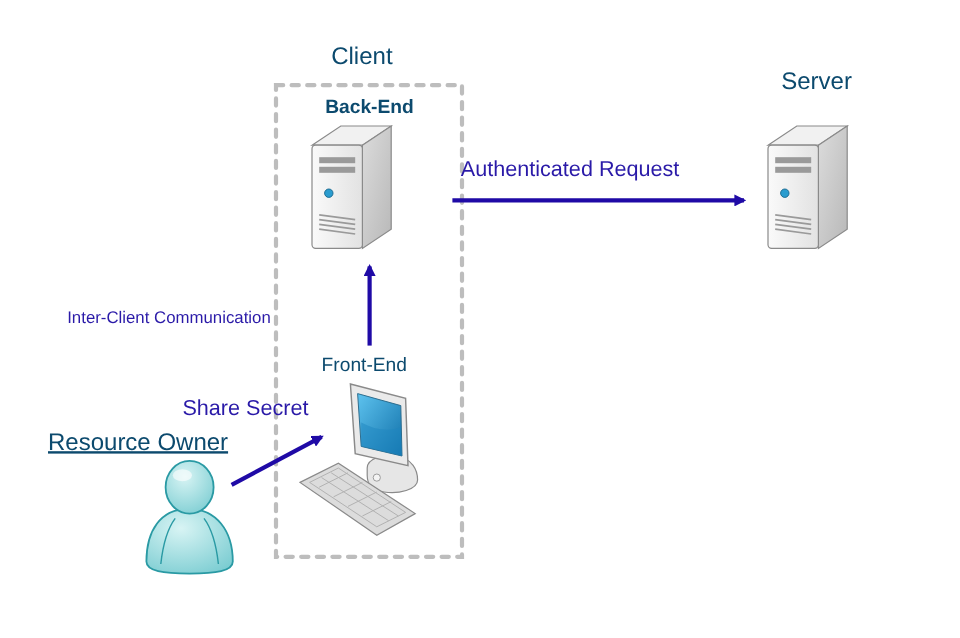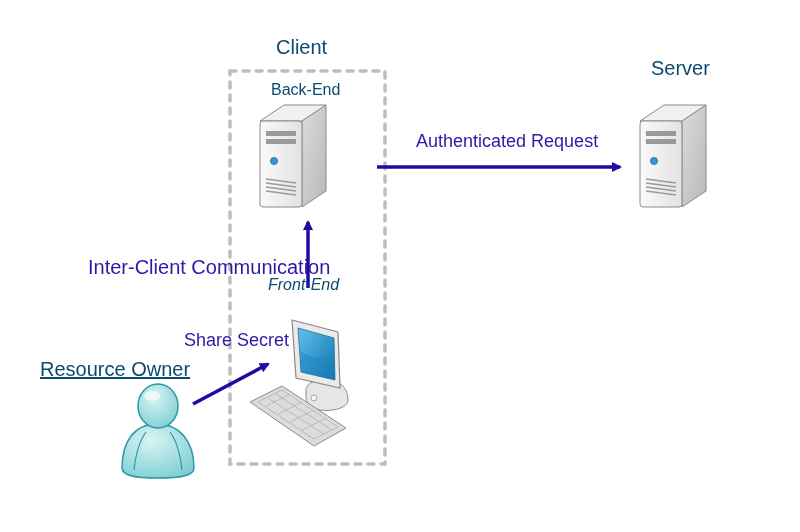--- a/index.html
+++ b/index.html
@@ -1,19 +1,19 @@
 <!DOCTYPE html>
 <html><head>
 <meta charset="utf-8">
 <style>
   html,body{margin:0;padding:0;background:#fff;}
   body{width:800px;height:532px;position:relative;overflow:hidden;font-family:"Liberation Sans",sans-serif;}
   .lbl{position:absolute;white-space:nowrap;line-height:1;}
   .black{color:#0c4a6e;}
-  .blue{color:#2a1aa8;padding-left:32px;}
+  .blue{color:#2a1aa8;}
   svg{position:absolute;left:0;top:0;}
 </style>
 </head>
 <body>
 
 <svg width="800" height="532" viewBox="0 0 800 532">
   <defs>
     <marker id="ah" markerWidth="10" markerHeight="10" refX="8" refY="5" orient="auto" markerUnits="userSpaceOnUse" viewBox="0 0 10 10">
       <path d="M0,0 L10,5 L0,10 z" fill="#1f0aa6"></path>
     </marker>
@@ -86,19 +86,19 @@
     <ellipse cx="38" cy="24" rx="20" ry="22" fill="url(#person)" stroke="#2a9aa4" stroke-width="1.5"></ellipse>
     <ellipse cx="32" cy="14" rx="8" ry="5" fill="#ffffff" opacity="0.6"></ellipse>
   </g>
 
   <line x1="377" y1="167" x2="620" y2="167" stroke="#1f0aa6" stroke-width="3.5" marker-end="url(#ah)"></line>
   <line x1="308" y1="288" x2="308" y2="222" stroke="#1f0aa6" stroke-width="3.5" marker-end="url(#ah)"></line>
   <line x1="193" y1="404" x2="268" y2="364" stroke="#1f0aa6" stroke-width="3.5" marker-end="url(#ah)"></line>
 </svg>
 
 <div class="lbl black" style="left:276px;top:37px;font-size:20px;">Client</div>
-<div class="lbl black" style="left:271px;top:82px;font-size:16px;">Back-End</div>
+<div class="lbl black" style="left:271px;top:82px;font-size:16px;font-weight:bold;">Back-End</div>
 <div class="lbl black" style="left:651px;top:58px;font-size:20px;">Server</div>
 <div class="lbl blue" style="left:384px;top:132px;font-size:18px;">Authenticated Request</div>
-<div class="lbl blue" style="left:56px;top:257px;font-size:20px;">Inter-Client Communication</div>
-<div class="lbl black" style="left:268px;top:277px;font-size:16px;font-style:italic;">Front-End</div>
+<div class="lbl blue" style="left:56px;top:257px;font-size:14px;">Inter-Client Communication</div>
+<div class="lbl black" style="left:268px;top:297px;font-size:16px;">Front-End</div>
 <div class="lbl blue" style="left:152px;top:331px;font-size:18px;">Share Secret</div>
 <div class="lbl black" style="left:40px;top:359px;font-size:20px;text-decoration:underline;">Resource Owner</div>
 
 </body></html>

